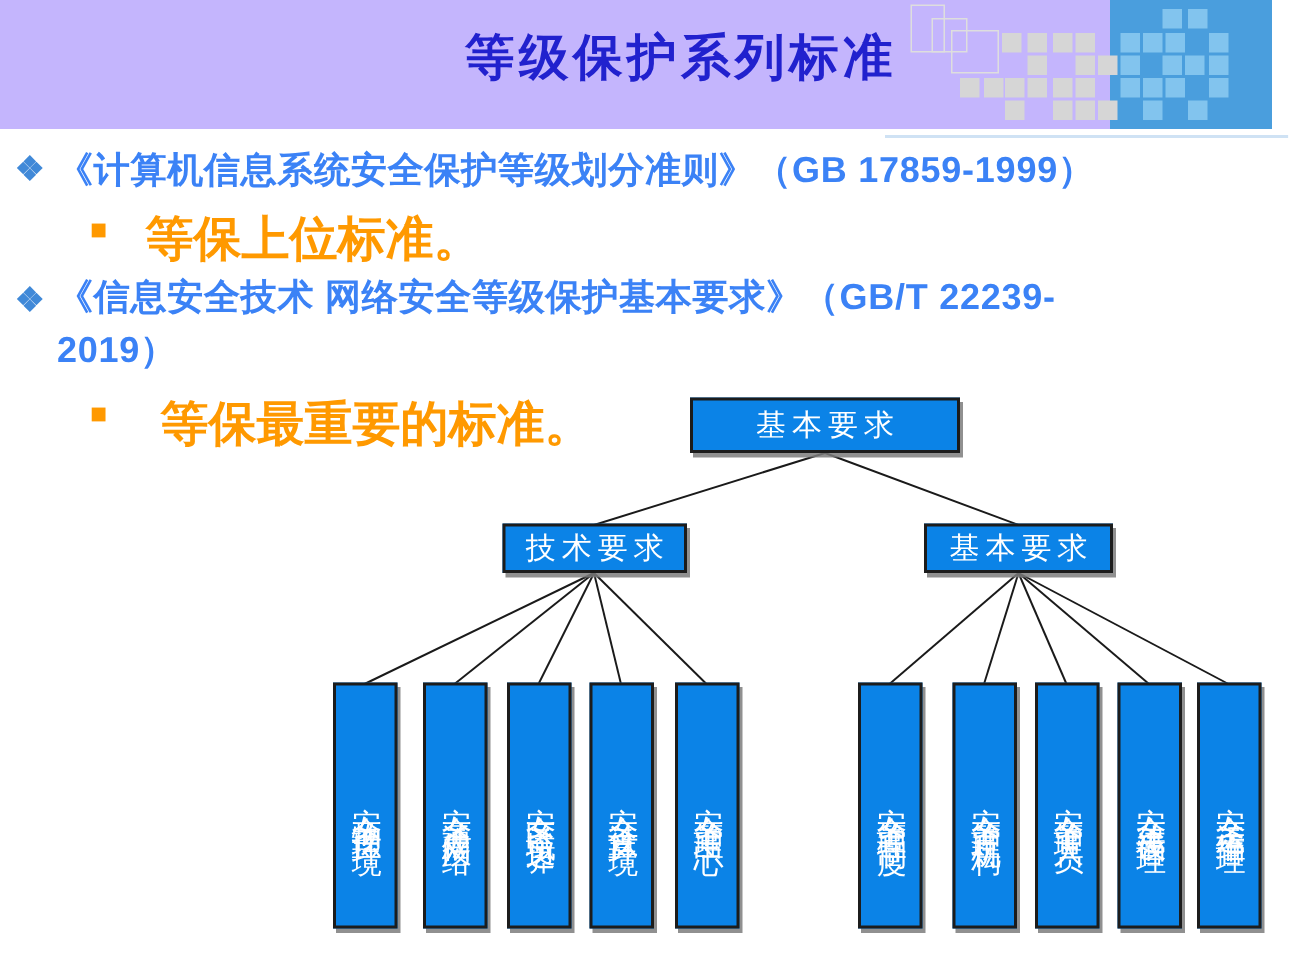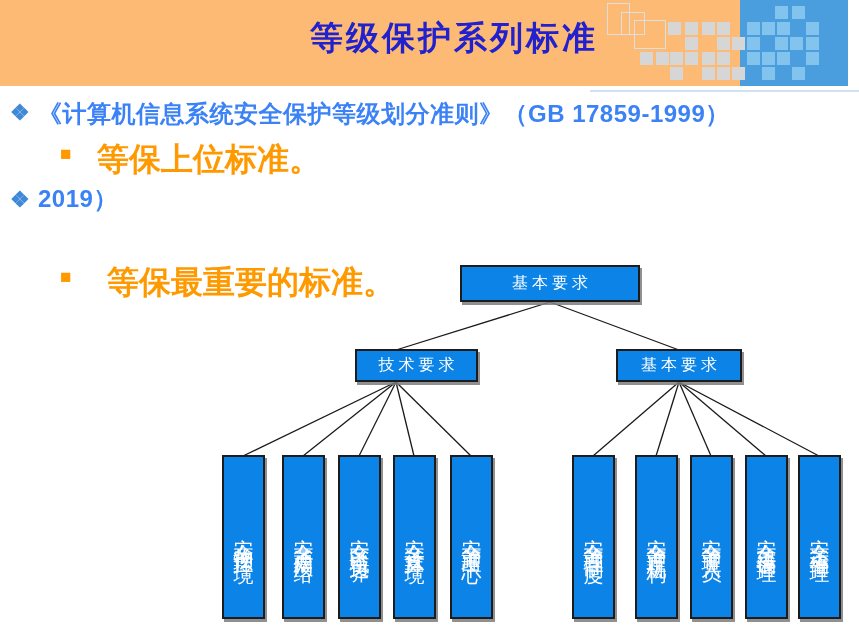--- a/index.html
+++ b/index.html
@@ -1,21 +1,21 @@
 <!DOCTYPE html>
 <html lang="zh"><head>
 <meta charset="utf-8">
 <style>
   html,body { margin:0; padding:0; background:#ffffff; }
   .slide {
     position:relative; width:859px; height:639px; background:#ffffff;
     font-family:"Liberation Sans", sans-serif; overflow:hidden;
   }
   
-  .header { position:absolute; left:0; top:0; width:848px; height:86px; background:#fdba74; }
+  .header { position:absolute; left:0; top:0; width:848px; height:86px; background:#c4b5fd; }
   .title {
     position:absolute; left:84px; top:16px; width:740px; margin:0;
     text-align:center; font-size:33px; font-weight:bold; color:#2121ce; letter-spacing:3px;
   }
   .deco-blue-panel { position:absolute; left:740px; top:0; width:108px; height:86px; background:#4a9edd; }
   .msq { position:absolute; width:13px; height:13px; }
   .osq { position:absolute; border:1px solid #dedede; background:transparent; }
   .hdr-line { position:absolute; left:590px; top:90px; width:269px; height:2px; background:#cfe2f4; }
   
   .bullet-marker { position:absolute; color:#4089d8; font-size:22px; font-weight:bold; }
@@ -23,24 +23,24 @@
                    line-height:35px; letter-spacing:0.5px; white-space:nowrap; }
   .bullet-text .wrap-line { display:block; white-space:nowrap; }
   .sub-marker { position:absolute; color:#ff9900; font-size:19px; }
   .sub-text   { position:absolute; color:#ff9900; font-size:32px; font-weight:bold; white-space:nowrap; }
   
   .connectors { position:absolute; left:0; top:0; width:859px; height:639px; pointer-events:none; }
   .dbox {
     position:absolute; background:#0b83e7; border:2px solid #1c1c1c;
     box-shadow:2px 3px 0 rgba(125,125,125,.85);
     color:#ffffff; display:flex; align-items:center; justify-content:center;
-    font-size:16px; letter-spacing:4px; text-indent:4px;
+    font-size:20px; letter-spacing:4px; text-indent:4px;
   }
   #root-box { left:460px; top:265px; width:176px; height:33px; }
-  #tech-box { left:355px; top:349px; width:119px; height:29px; }
+  #tech-box { left:335px; top:349px; width:119px; height:29px; }
   #mgmt-box { left:616px; top:349px; width:122px; height:29px; }
   .leaf {
     position:absolute; top:455px; width:39px; height:158px;
     background:#0b83e7; border:2px solid #1c1c1c;
     box-shadow:2px 3px 0 rgba(125,125,125,.85);
     color:#ffffff; font-size:20px;
     writing-mode:vertical-rl; text-orientation:upright;
     letter-spacing:5px; line-height:39px; text-align:center; padding-top:2px;
     box-sizing:content-box;
   }
@@ -95,20 +95,21 @@
   <div class="hdr-line"></div>
 
   <span class="bullet-marker" style="left:10px; top:100px;">❖</span>
   <div class="bullet-text" style="left:38px; top:96px;">《计算机信息系统安全保护等级划分准则》（GB 17859-1999）</div>
 
   <span class="sub-marker" style="left:60px; top:143px;">■</span>
   <div class="sub-text" style="left:97px; top:138px;">等保上位标准。</div>
 
   <span class="bullet-marker" style="left:10px; top:187px;">❖</span>
   <div class="bullet-text" style="left:38px; top:181px;">
+    <span class="wrap-line">《信息安全技术 网络安全等级保护基本要求》（GB/T 22239-</span>
     <span class="wrap-line">2019）</span>
   </div>
 
   <span class="sub-marker" style="left:60px; top:266px;">■</span>
   <div class="sub-text" style="left:97px; top:261px;margin-left:10px;">等保最重要的标准。</div>
 
   <svg class="connectors">
     <g stroke="#1a1a1a" stroke-width="1.3">
       <line x1="550" y1="302" x2="396" y2="350"></line>
       <line x1="550" y1="302" x2="679" y2="350"></line>

